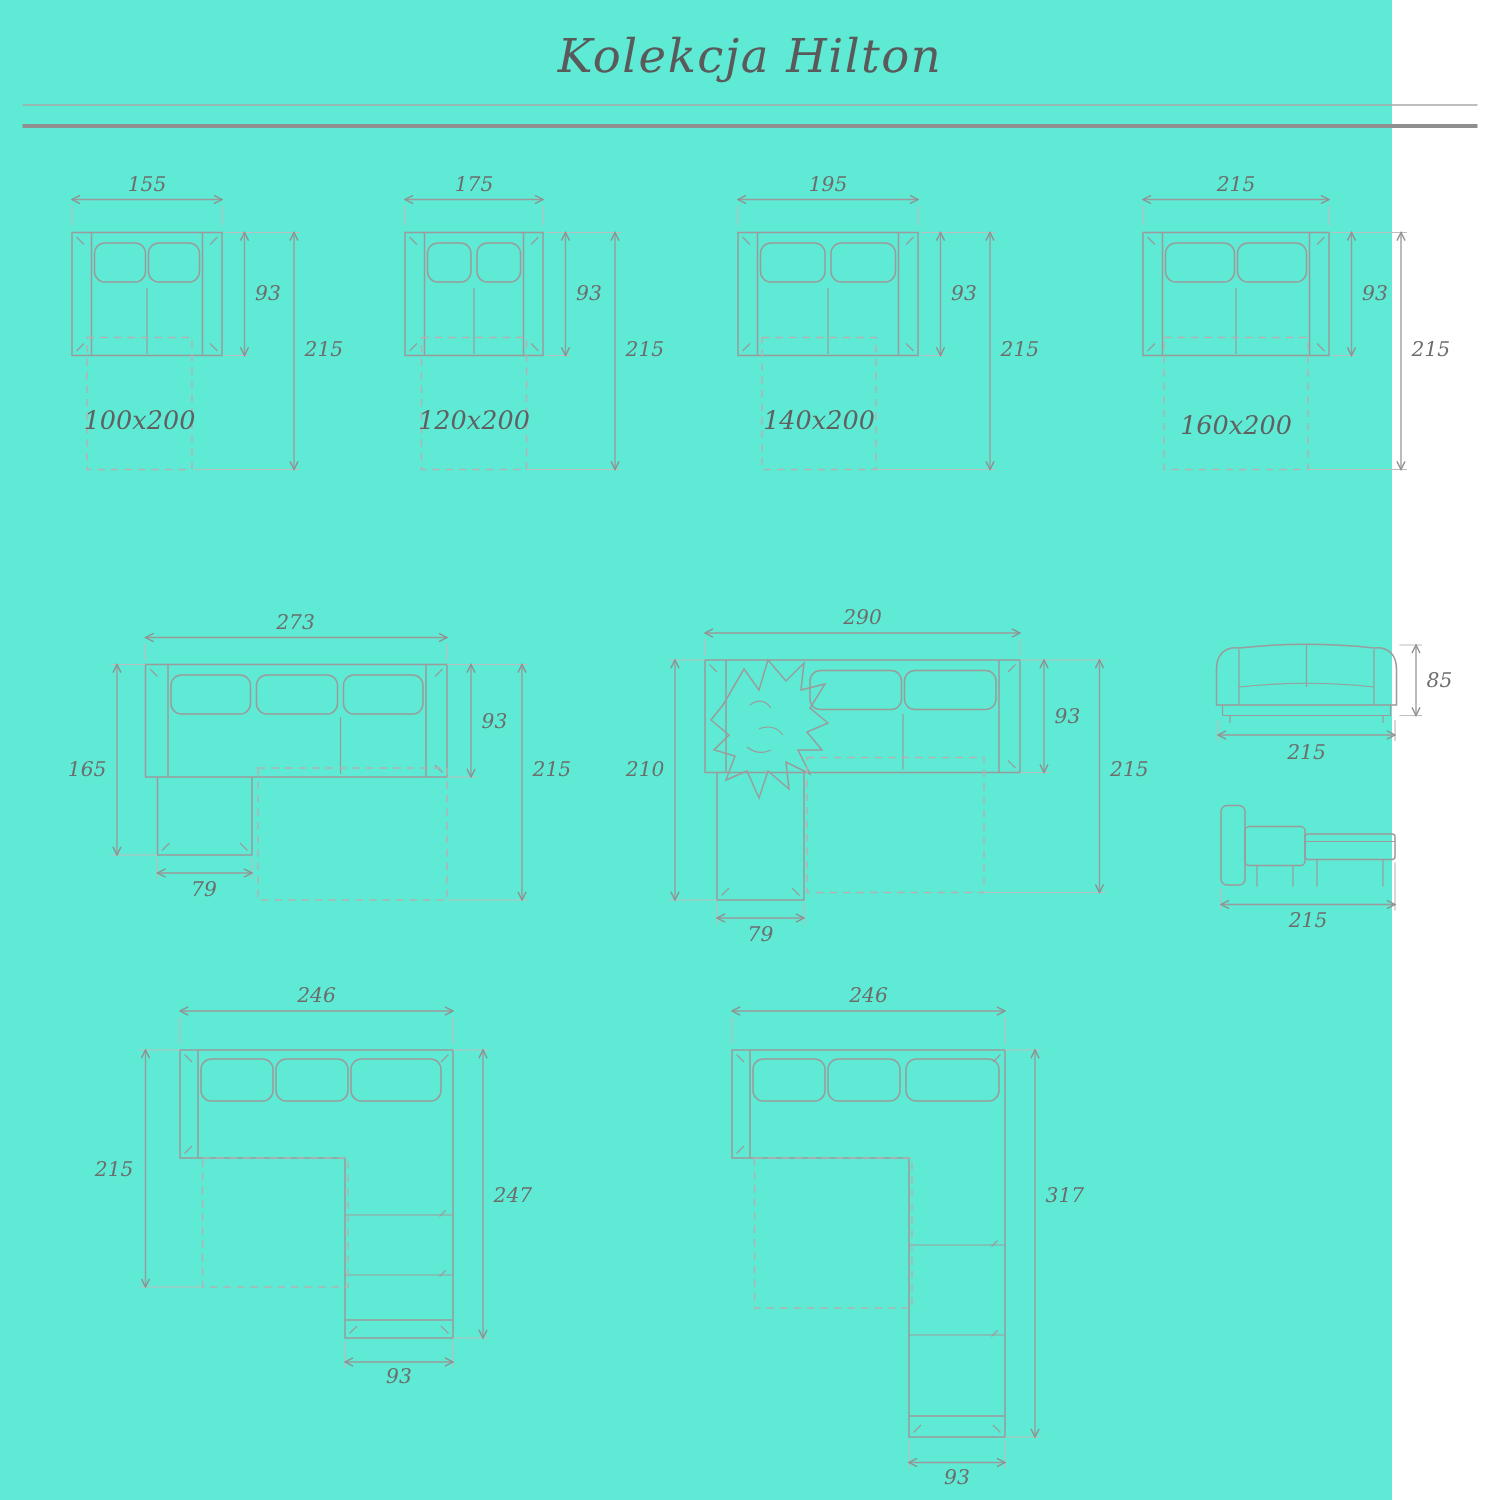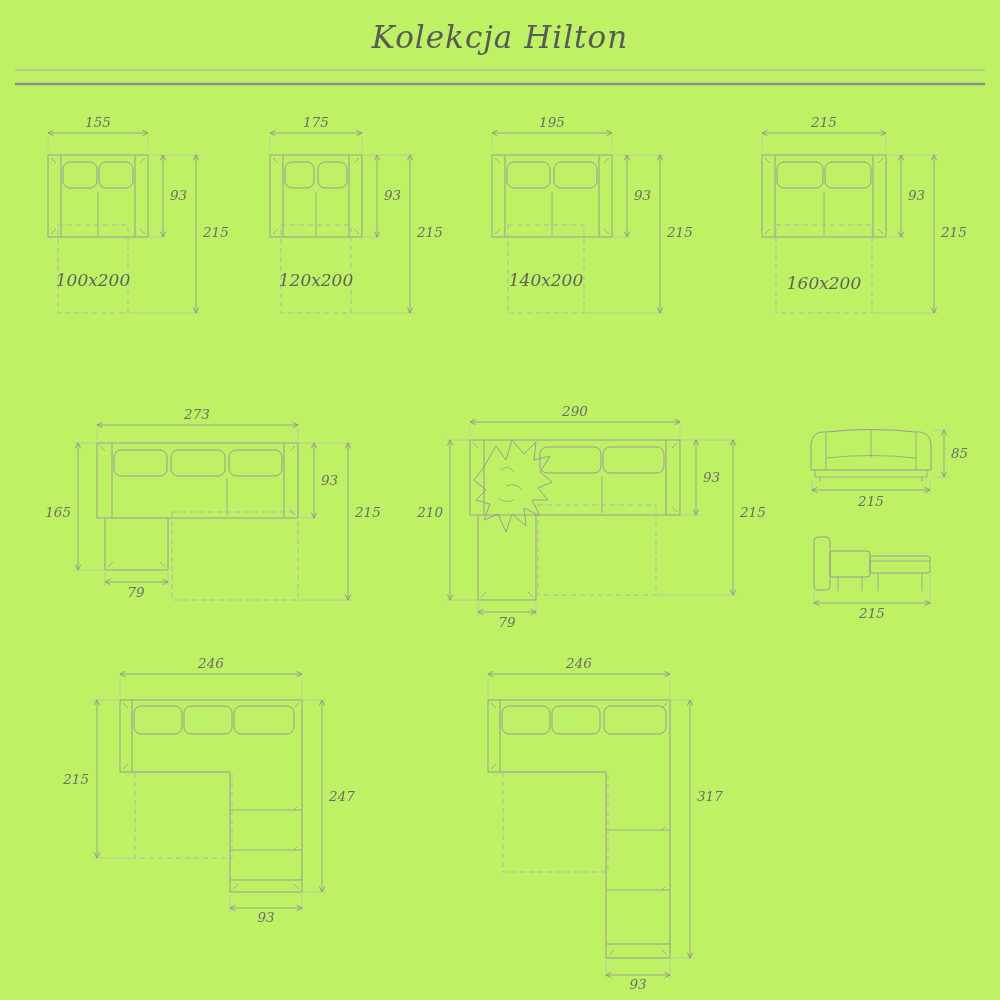--- a/index.html
+++ b/index.html
@@ -1,16 +1,16 @@
 <!DOCTYPE html>
 <html><head>
 <meta charset="utf-8">
 <style>
   html,body { margin:0; padding:0; background:#ffffff; width:1000px; height:1000px; overflow:hidden; }
-  .canvas { position:relative; width:1000px; height:1000px; background:#bef264; }
+  .canvas { position:relative; width:928px; height:1000px; background:#5eead4; }
   svg { display:block; }
   svg text { font-family:"DejaVu Serif", serif; font-style:italic; fill:#6d6d6d; }
   .title-t { font-size:31px; fill:#5a5a5a; letter-spacing:1px; text-anchor:middle; }
   .dim-t  { font-size:13.5px; text-anchor:middle; }
   .side   { text-anchor:start; }
   .enda   { text-anchor:end; }
   .bed-t  { font-size:17px; text-anchor:middle; fill:#606060; }
   .ln  { stroke:#9b9b9b; stroke-width:1; fill:none; }
   .thin{ stroke-width:0.8; }
   .dsh { stroke:#b2b2b2; stroke-width:1; fill:none; stroke-dasharray:5 4; }

